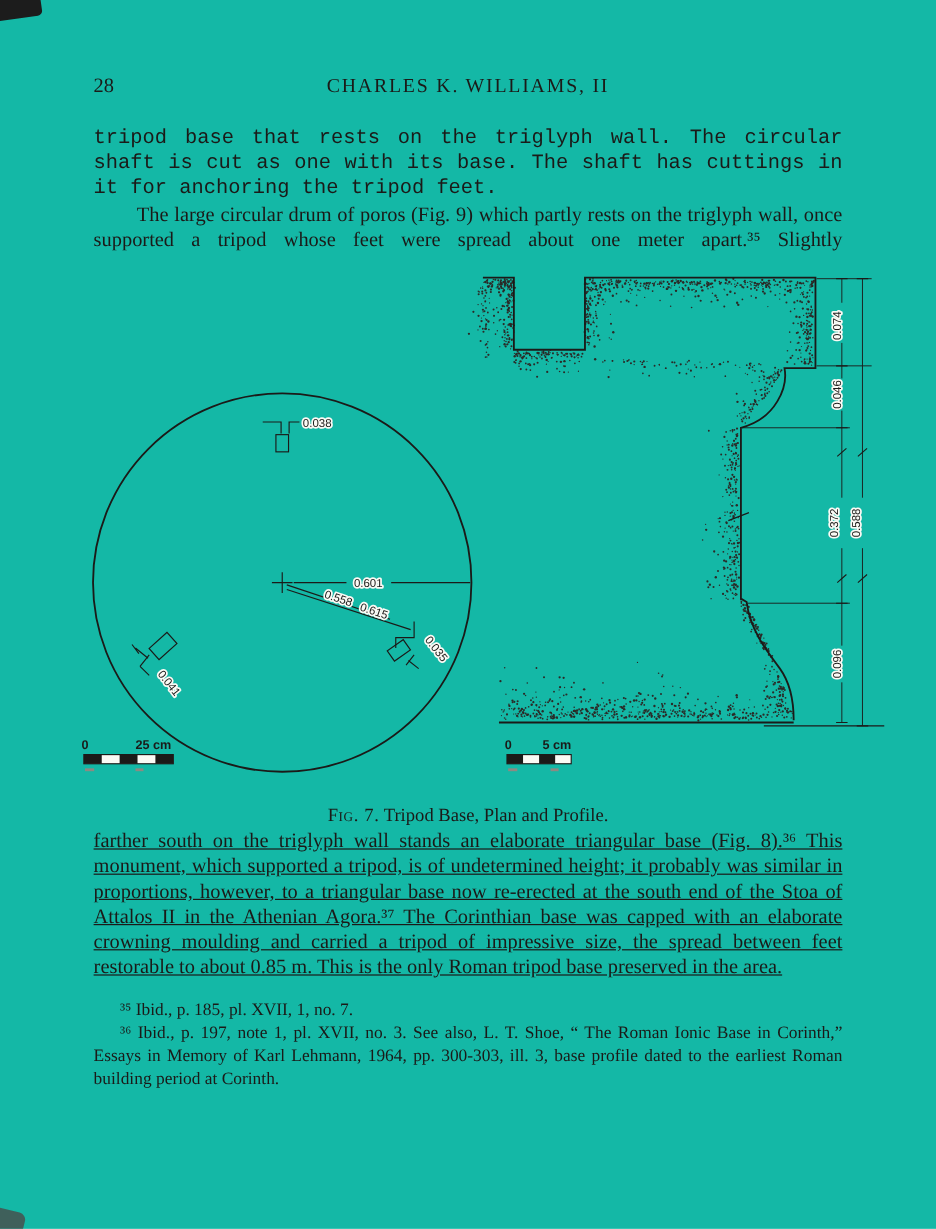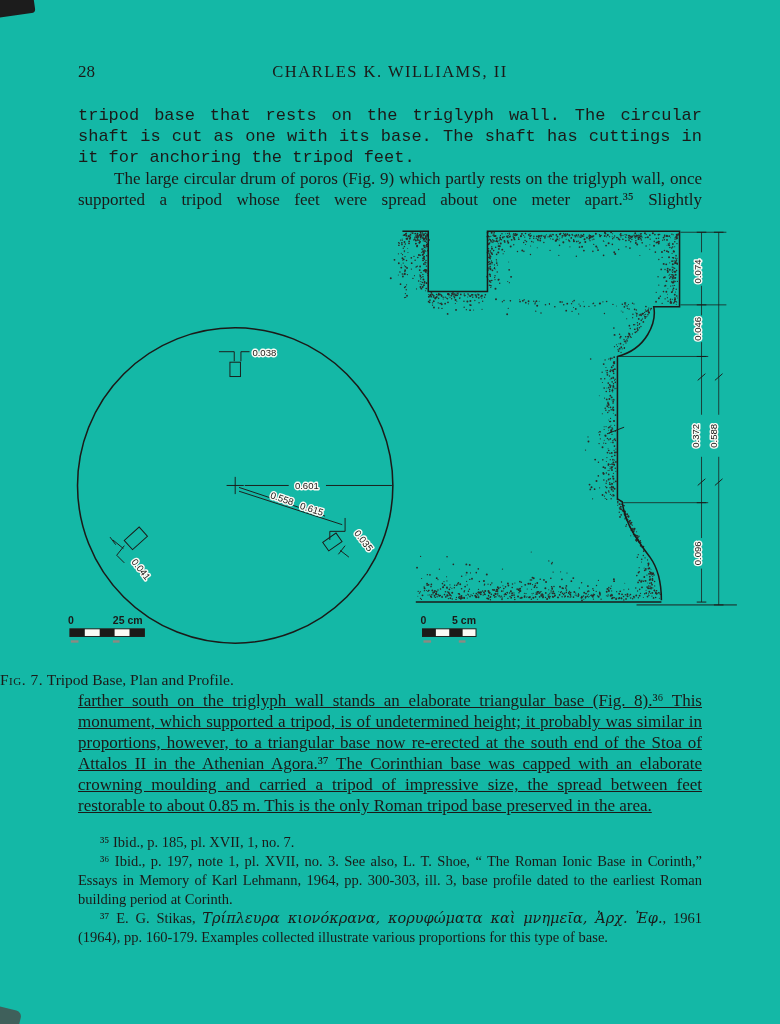--- a/index.html
+++ b/index.html
@@ -25,21 +25,21 @@
   .runtitle{text-align:center;font-size:16.5px;letter-spacing:1.5px;}
   p.body{
     font-size:17px;line-height:21px;margin:0;text-align:justify;
   }
   p.first{margin-top:21px;font-family:Liberation Mono, monospace;}
   p.cont2{text-align-last:justify;}
   .indent{text-indent:36px;}
   .figure{position:relative;width:780px;height:452px;margin-top:6px;}
   .figure svg{position:absolute;left:0;top:0;}
   .caption{
-    text-align:left;font-size:15.5px;margin:2px 0 0 0;line-height:20px;
+    text-align:center;font-size:15.5px;margin:2px 0 0 0;line-height:20px;
   }
   .sc{font-variant:small-caps;letter-spacing:.5px;}
   .para3{margin-top:11px;text-decoration:underline;}
   .footnotes{margin-top:17px;}
   .footnotes p{
     font-size:14.5px;line-height:19px;margin:0;text-align:justify;text-indent:22px;
   }
   .it{}
   .gr{font-style:italic;font-family:"DejaVu Serif", serif;}
   
@@ -2175,16 +2175,15 @@
   </div>
 
   <p class="caption"><span class="sc">Fig. 7.</span><span> Tripod Base, Plan and Profile.</span></p>
 
   <div class="text">
     <p class="body para3">farther south on the triglyph wall stands an elaborate triangular base (Fig. 8).³⁶  This monument, which supported a tripod, is of undetermined height; it probably was similar in proportions, however, to a triangular base now re-erected at the south end of the Stoa of Attalos II in the Athenian Agora.³⁷  The Corinthian base was capped with an elaborate crowning moulding and carried a tripod of impressive size, the spread between feet restorable to about 0.85 m.  This is the only Roman tripod base preserved in the area.</p>
 
     <div class="footnotes">
       <p><span>³⁵ </span><span class="it">Ibid.</span><span>, p. 185, pl. XVII, 1, no. 7.</span></p>
       <p><span>³⁶ </span><span class="it">Ibid.</span><span>, p. 197, note 1, pl. XVII, no. 3.  See also, L. T. Shoe, “ The Roman Ionic Base in Corinth,” </span><span class="it">Essays in Memory of Karl Lehmann</span><span>, 1964, pp. 300-303, ill. 3, base profile dated to the earliest Roman building period at Corinth.</span></p>
-      <p><span>³⁷ E. G. Stikas, </span><span class="gr">Τρίπλευρα κιονόκρανα, κορυφώματα καὶ μνημεῖα, Ἀρχ. Ἐφ.</span><span>, 1961 (1964), pp. 160-179.  Examples collected illustrate various proportions for this type of base.</span></p>
     </div>
   </div>
 </div>
 
 </body></html>

